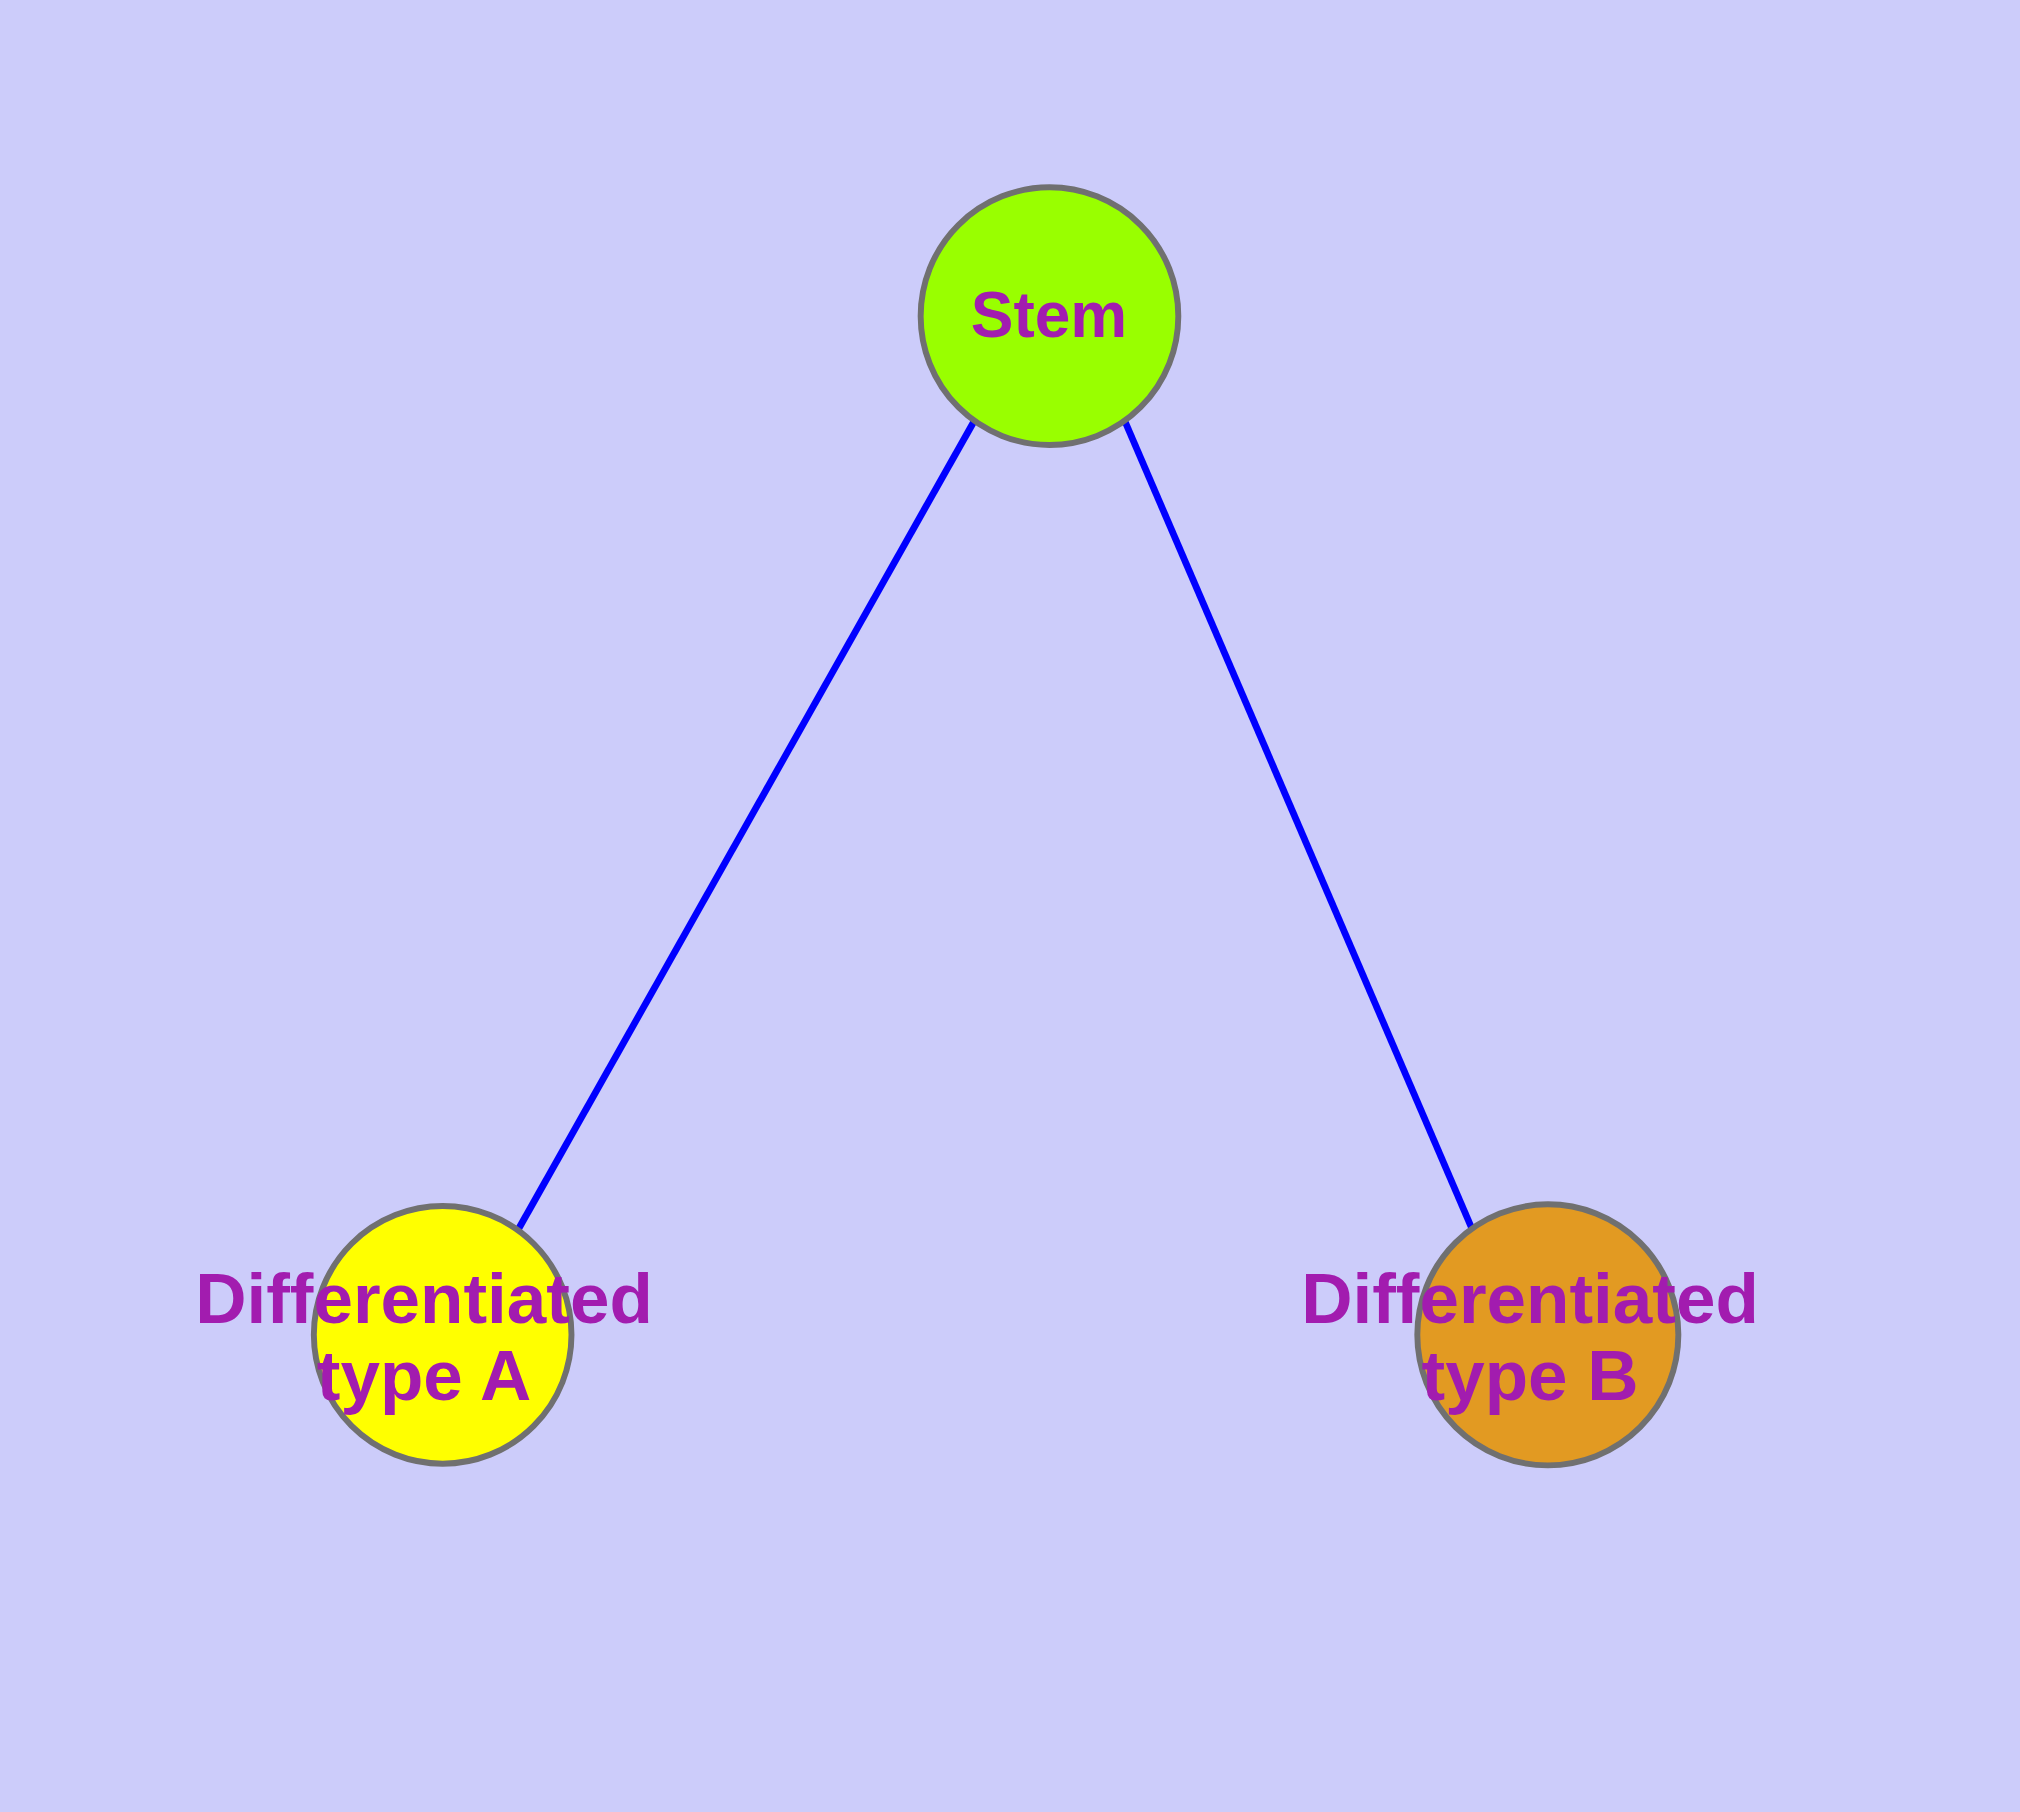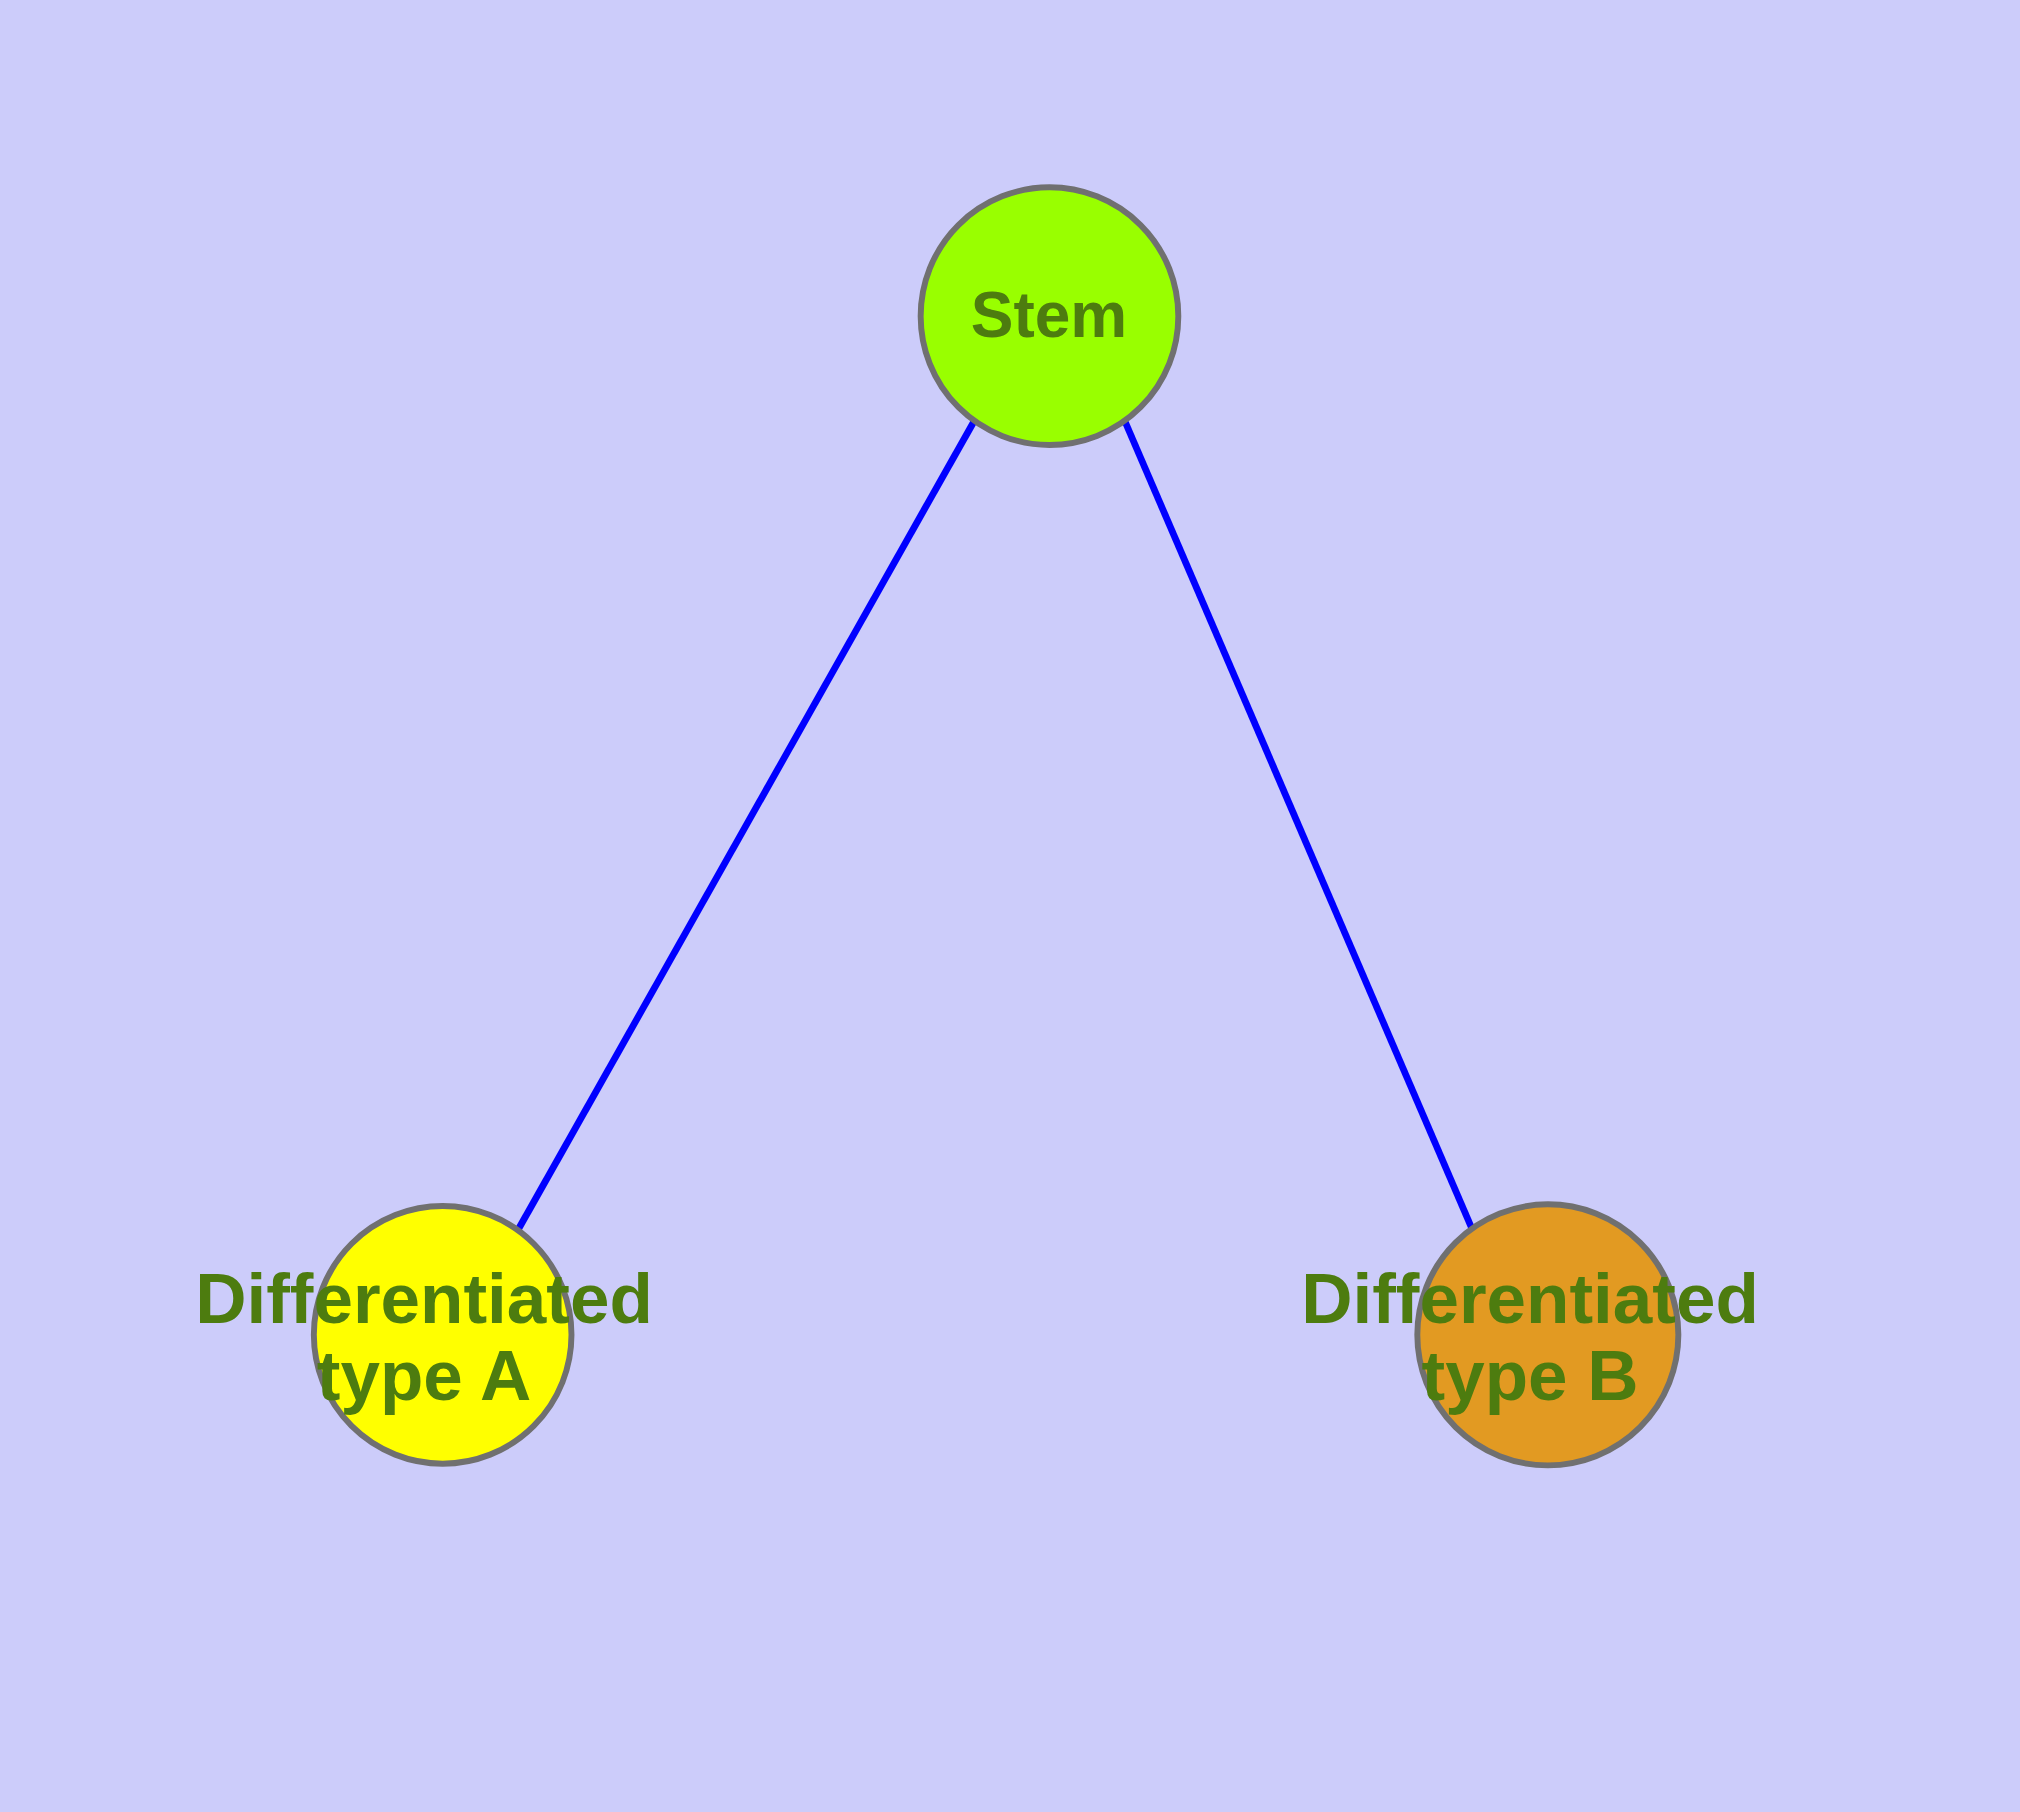--- a/index.html
+++ b/index.html
@@ -28,21 +28,21 @@
     position: absolute;
     left: 0;
     top: 0;
     width: 2021px;
     height: 1812px;
   }
   .node-label {
     position: absolute;
     font-family: "Liberation Sans", sans-serif;
     font-weight: bold;
-    color: #4d7c0f;
+    color: #a21caf;
     text-align: center;
     line-height: 1.08;
     white-space: pre;
     pointer-events: none;
     -webkit-font-smoothing: antialiased;
   }
   #label-stem {
     left: 1049px;
     top: 316px;
     transform: translate(-50%, -50%);

